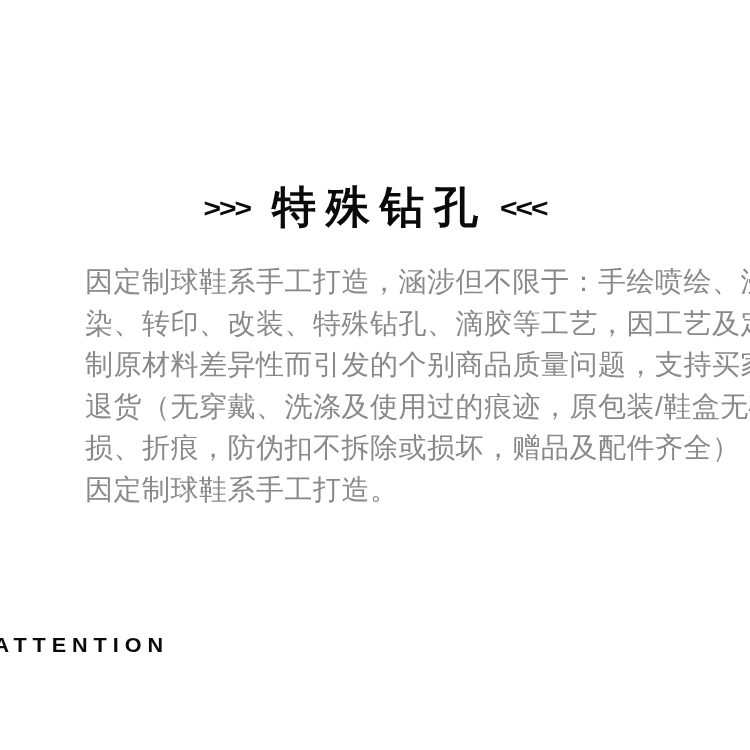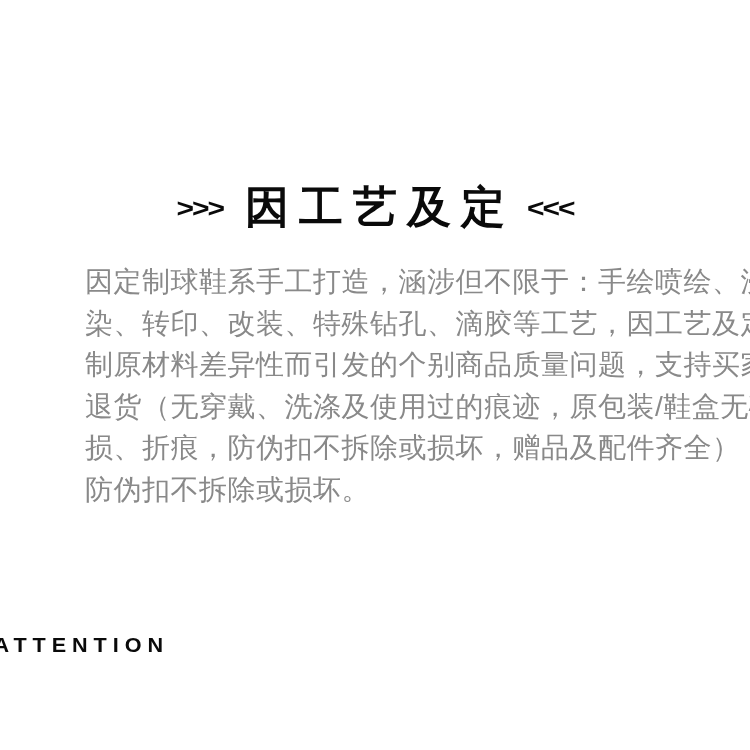--- a/index.html
+++ b/index.html
@@ -72,30 +72,30 @@
     white-space: nowrap;
   }
 </style>
 </head>
 <body>
 
 <div class="canvas">
 
   <div class="title-row">
     <span class="title-deco">&gt;&gt;&gt;</span>
-    <span class="title-text">因工艺及定</span>
+    <span class="title-text">特殊钻孔</span>
     <span class="title-deco">&lt;&lt;&lt;</span>
   </div>
 
   <div class="body-block">
     <div class="body-line">因定制球鞋系手工打造，涵涉但不限于：手绘喷绘、浸</div>
     <div class="body-line">染、转印、改装、特殊钻孔、滴胶等工艺，因工艺及定</div>
     <div class="body-line">制原材料差异性而引发的个别商品质量问题，支持买家</div>
     <div class="body-line">退货（无穿戴、洗涤及使用过的痕迹，原包装/鞋盒无破</div>
     <div class="body-line">损、折痕，防伪扣不拆除或损坏，赠品及配件齐全），</div>
-    <div class="body-line">防伪扣不拆除或损坏。</div>
+    <div class="body-line">因定制球鞋系手工打造。</div>
   </div>
 
   <div class="footer-row">
     <span class="footer-label">ATTENTION</span>
   </div>
 
 </div>
 
 </body></html>

